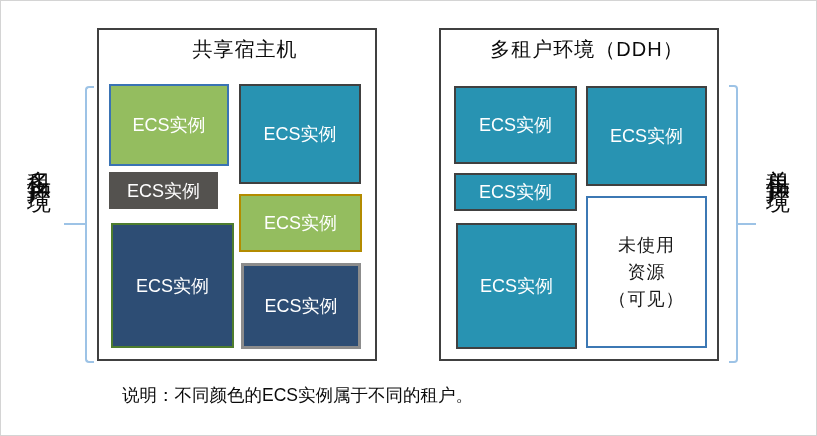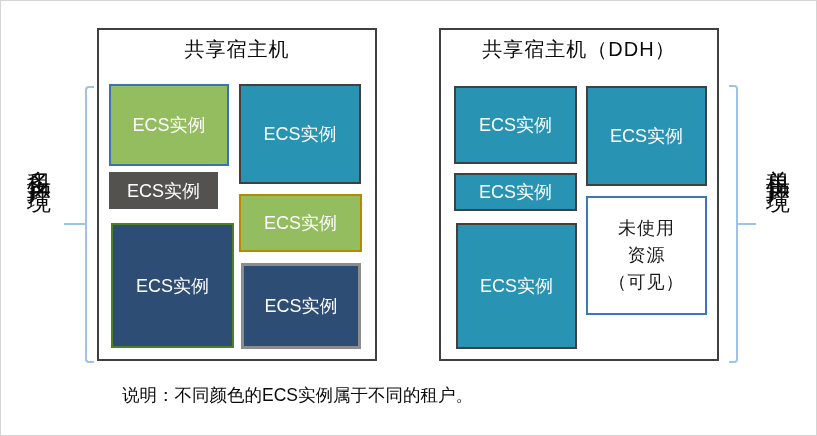--- a/index.html
+++ b/index.html
@@ -15,21 +15,21 @@
   }
 
   
   .panel {
     position:absolute; top:27px; width:280px; height:333px;
     border:2.5px solid #404040; background:#fff;
   }
   #shared-panel   { left:96px;  }
   #dedicated-panel{ left:438px; }
   .panel-title {
-    position:absolute; top:6px; left:0; width:100%;
+    position:absolute; top:6px; left:8px; width:100%;
     text-align:center; font-size:20px; color:#0a0a0a;
     letter-spacing:1px; white-space:nowrap;
   }
 
   
   .box {
     position:absolute; display:flex; align-items:center; justify-content:center;
     color:#ffffff; font-size:18px; border-style:solid; border-width:2.5px;
     white-space:nowrap;
   }
@@ -39,21 +39,21 @@
   #sb2 { left:10px;  top:142px; width:109px; height:37px; border-width:0; }
   #sb3 { left:140px; top:164px; width:123px; height:58px;  }
   #sb4 { left:12px;  top:193px; width:123px; height:125px; }
   #sb5 { left:142px; top:233px; width:120px; height:86px; border-width:3px; }
   
   #db0 { left:13px;  top:56px;  width:123px; height:78px;  }
   #db1 { left:145px; top:56px;  width:121px; height:100px; }
   #db2 { left:13px;  top:143px; width:123px; height:38px;  }
   #db3 { left:15px;  top:193px; width:121px; height:126px; }
   #unused-box {
-    left:145px; top:166px; width:121px; height:119px;
+    left:145px; top:166px; width:121px; height:152px;
     flex-direction:column; border-width:2px;
     font-size:18px; line-height:27px; letter-spacing:1px;
   }
 
   
   .bracket-v {
     position:absolute; width:9px;
     border:0 solid #9DC3E6;
   }
   #left-bracket {
@@ -104,21 +104,21 @@
     <div class="box" id="sb2" style="background-color: rgb(84, 82, 79); border-color: rgb(84, 82, 79);">ECS实例</div>
 
     <div class="box" id="sb3" style="background-color: rgb(148, 189, 95); border-color: rgb(179, 139, 0);">ECS实例</div>
 
     <div class="box" id="sb4" style="background-color: rgb(45, 77, 116); border-color: rgb(78, 125, 46);">ECS实例</div>
 
     <div class="box" id="sb5" style="background-color: rgb(45, 77, 116); border-color: rgb(140, 140, 140);">ECS实例</div>
   </div>
 
   <div class="panel" id="dedicated-panel">
-    <div class="panel-title">共享宿主机（DDH）</div>
+    <div class="panel-title">多租户环境（DDH）</div>
 
     <div class="box" id="db0" style="background-color: rgb(40, 147, 178); border-color: rgb(64, 64, 64);">ECS实例</div>
 
     <div class="box" id="db1" style="background-color: rgb(40, 147, 178); border-color: rgb(64, 64, 64);">ECS实例</div>
 
     <div class="box" id="db2" style="background-color: rgb(40, 147, 178); border-color: rgb(64, 64, 64);">ECS实例</div>
 
     <div class="box" id="db3" style="background-color: rgb(40, 147, 178); border-color: rgb(64, 64, 64);">ECS实例</div>
 
     <div class="box" id="unused-box" style="background-color: rgb(255, 255, 255); border-color: rgb(60, 120, 180); color: rgb(26, 26, 26);">

